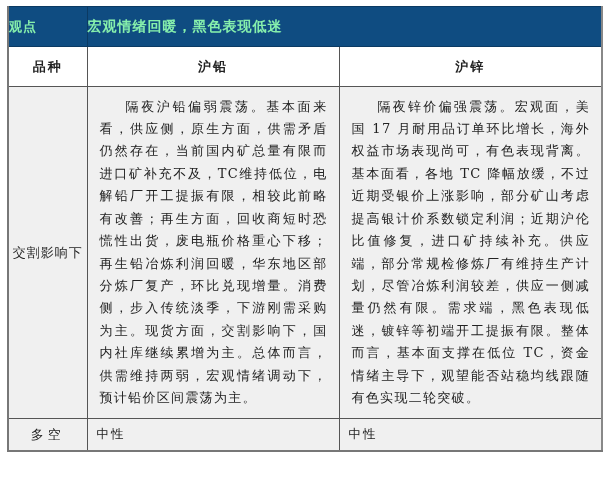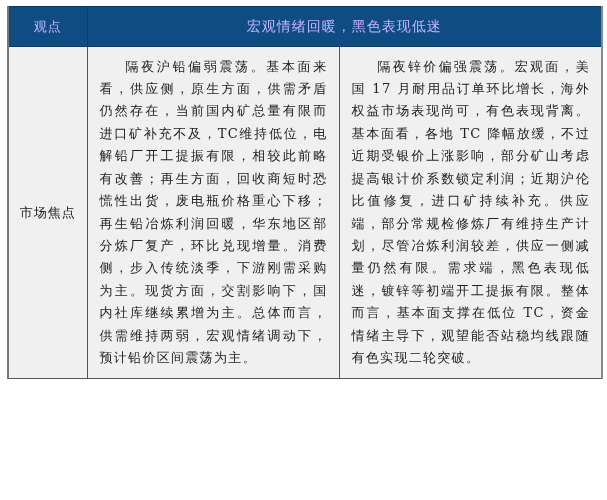--- a/index.html
+++ b/index.html
@@ -4,22 +4,22 @@
 <style>
   html, body { margin:0; padding:0; background:#ffffff; }
   body { width:607px; height:500px; position:relative; overflow:hidden;
          font-family: "DejaVu Serif", "Liberation Serif", serif; color:#222; }
   table.grid { position:absolute; left:7px; top:6px; width:594px; border-collapse:collapse;
                table-layout:fixed; }
   table.grid td { border:1px solid #555; padding:0; vertical-align:middle; }
   table.grid tr.outer td:first-child { border-left:2px solid #777; }
   table.grid tr td:last-child { border-right:2px solid #888; }
   col.c0 { width:79px; } col.c1 { width:252px; } col.c2 { width:263px; }
-  tr.hdr td { background:#0f4c81; color:#c4b5fd; height:39px; text-align:center;
-              font-size:14px; font-weight:normal; letter-spacing:1px; border-color:#0b3a63; }
+  tr.hdr td { background:#0f4c81; color:#86efac; height:39px; text-align:left;
+              font-size:14px; font-weight:bold; letter-spacing:1px; border-color:#0b3a63; }
   tr.hdr td.lbl { font-size:13px; }
   tr.variety td { background:#ffffff; height:39px; text-align:center; font-weight:bold;
                   font-size:13px; letter-spacing:2px; }
   tr.focus td { background:#f0f0f0; height:331px; }
   tr.focus td.lbl { text-align:center; font-size:13px; letter-spacing:1px; }
   tr.focus td p { margin:1px; padding:0 10px 0 11px; font-size:13px; line-height:22.4px;
                   text-indent:26px; text-align:justify; letter-spacing:1.3px; }
   tr.strat td { background:#ffffff; height:39px; font-size:13px; }
   tr.strat td.lbl { text-align:center; letter-spacing:2px; }
   tr.strat td .txt { padding:0 8px 0 9px; line-height:19px; letter-spacing:1.5px;
@@ -36,23 +36,37 @@
   <colgroup>
       <col class="c0">
       <col class="c1">
       <col class="c2">
     </colgroup>
   <tbody>
       <tr class="hdr outer">
     <td class="lbl">观点</td>
     <td colspan="2">宏观情绪回暖，黑色表现低迷</td>
   </tr>
+  <tr class="variety outer">
+    <td>品种</td>
+    <td>沪铅</td>
+    <td>沪锌</td>
+  </tr>
   <tr class="focus outer">
-    <td class="lbl">市场焦点</td>
+    <td class="lbl">交割影响下</td>
     <td>
       <p>隔夜沪铅偏弱震荡。基本面来看，供应侧，原生方面，供需矛盾仍然存在，当前国内矿总量有限而进口矿补充不及，TC维持低位，电解铅厂开工提振有限，相较此前略有改善；再生方面，回收商短时恐慌性出货，废电瓶价格重心下移；再生铅冶炼利润回暖，华东地区部分炼厂复产，环比兑现增量。消费侧，步入传统淡季，下游刚需采购为主。现货方面，交割影响下，国内社库继续累增为主。总体而言，供需维持两弱，宏观情绪调动下，预计铅价区间震荡为主。</p>
     </td>
     <td>
       <p>隔夜锌价偏强震荡。宏观面，美国 17 月耐用品订单环比增长，海外权益市场表现尚可，有色表现背离。基本面看，各地 TC 降幅放缓，不过近期受银价上涨影响，部分矿山考虑提高银计价系数锁定利润；近期沪伦比值修复，进口矿持续补充。供应端，部分常规检修炼厂有维持生产计划，尽管冶炼利润较差，供应一侧减量仍然有限。需求端，黑色表现低迷，镀锌等初端开工提振有限。整体而言，基本面支撑在低位 TC，资金情绪主导下，观望能否站稳均线跟随有色实现二轮突破。</p>
     </td>
   </tr>
+  <tr class="dir outer">
+    <td class="lbl">多空</td>
+    <td>
+      <div class="txt">中性</div>
+    </td>
+    <td>
+      <div class="txt">中性</div>
+    </td>
+  </tr>
 </tbody>
   </table>
 
 </body></html>

